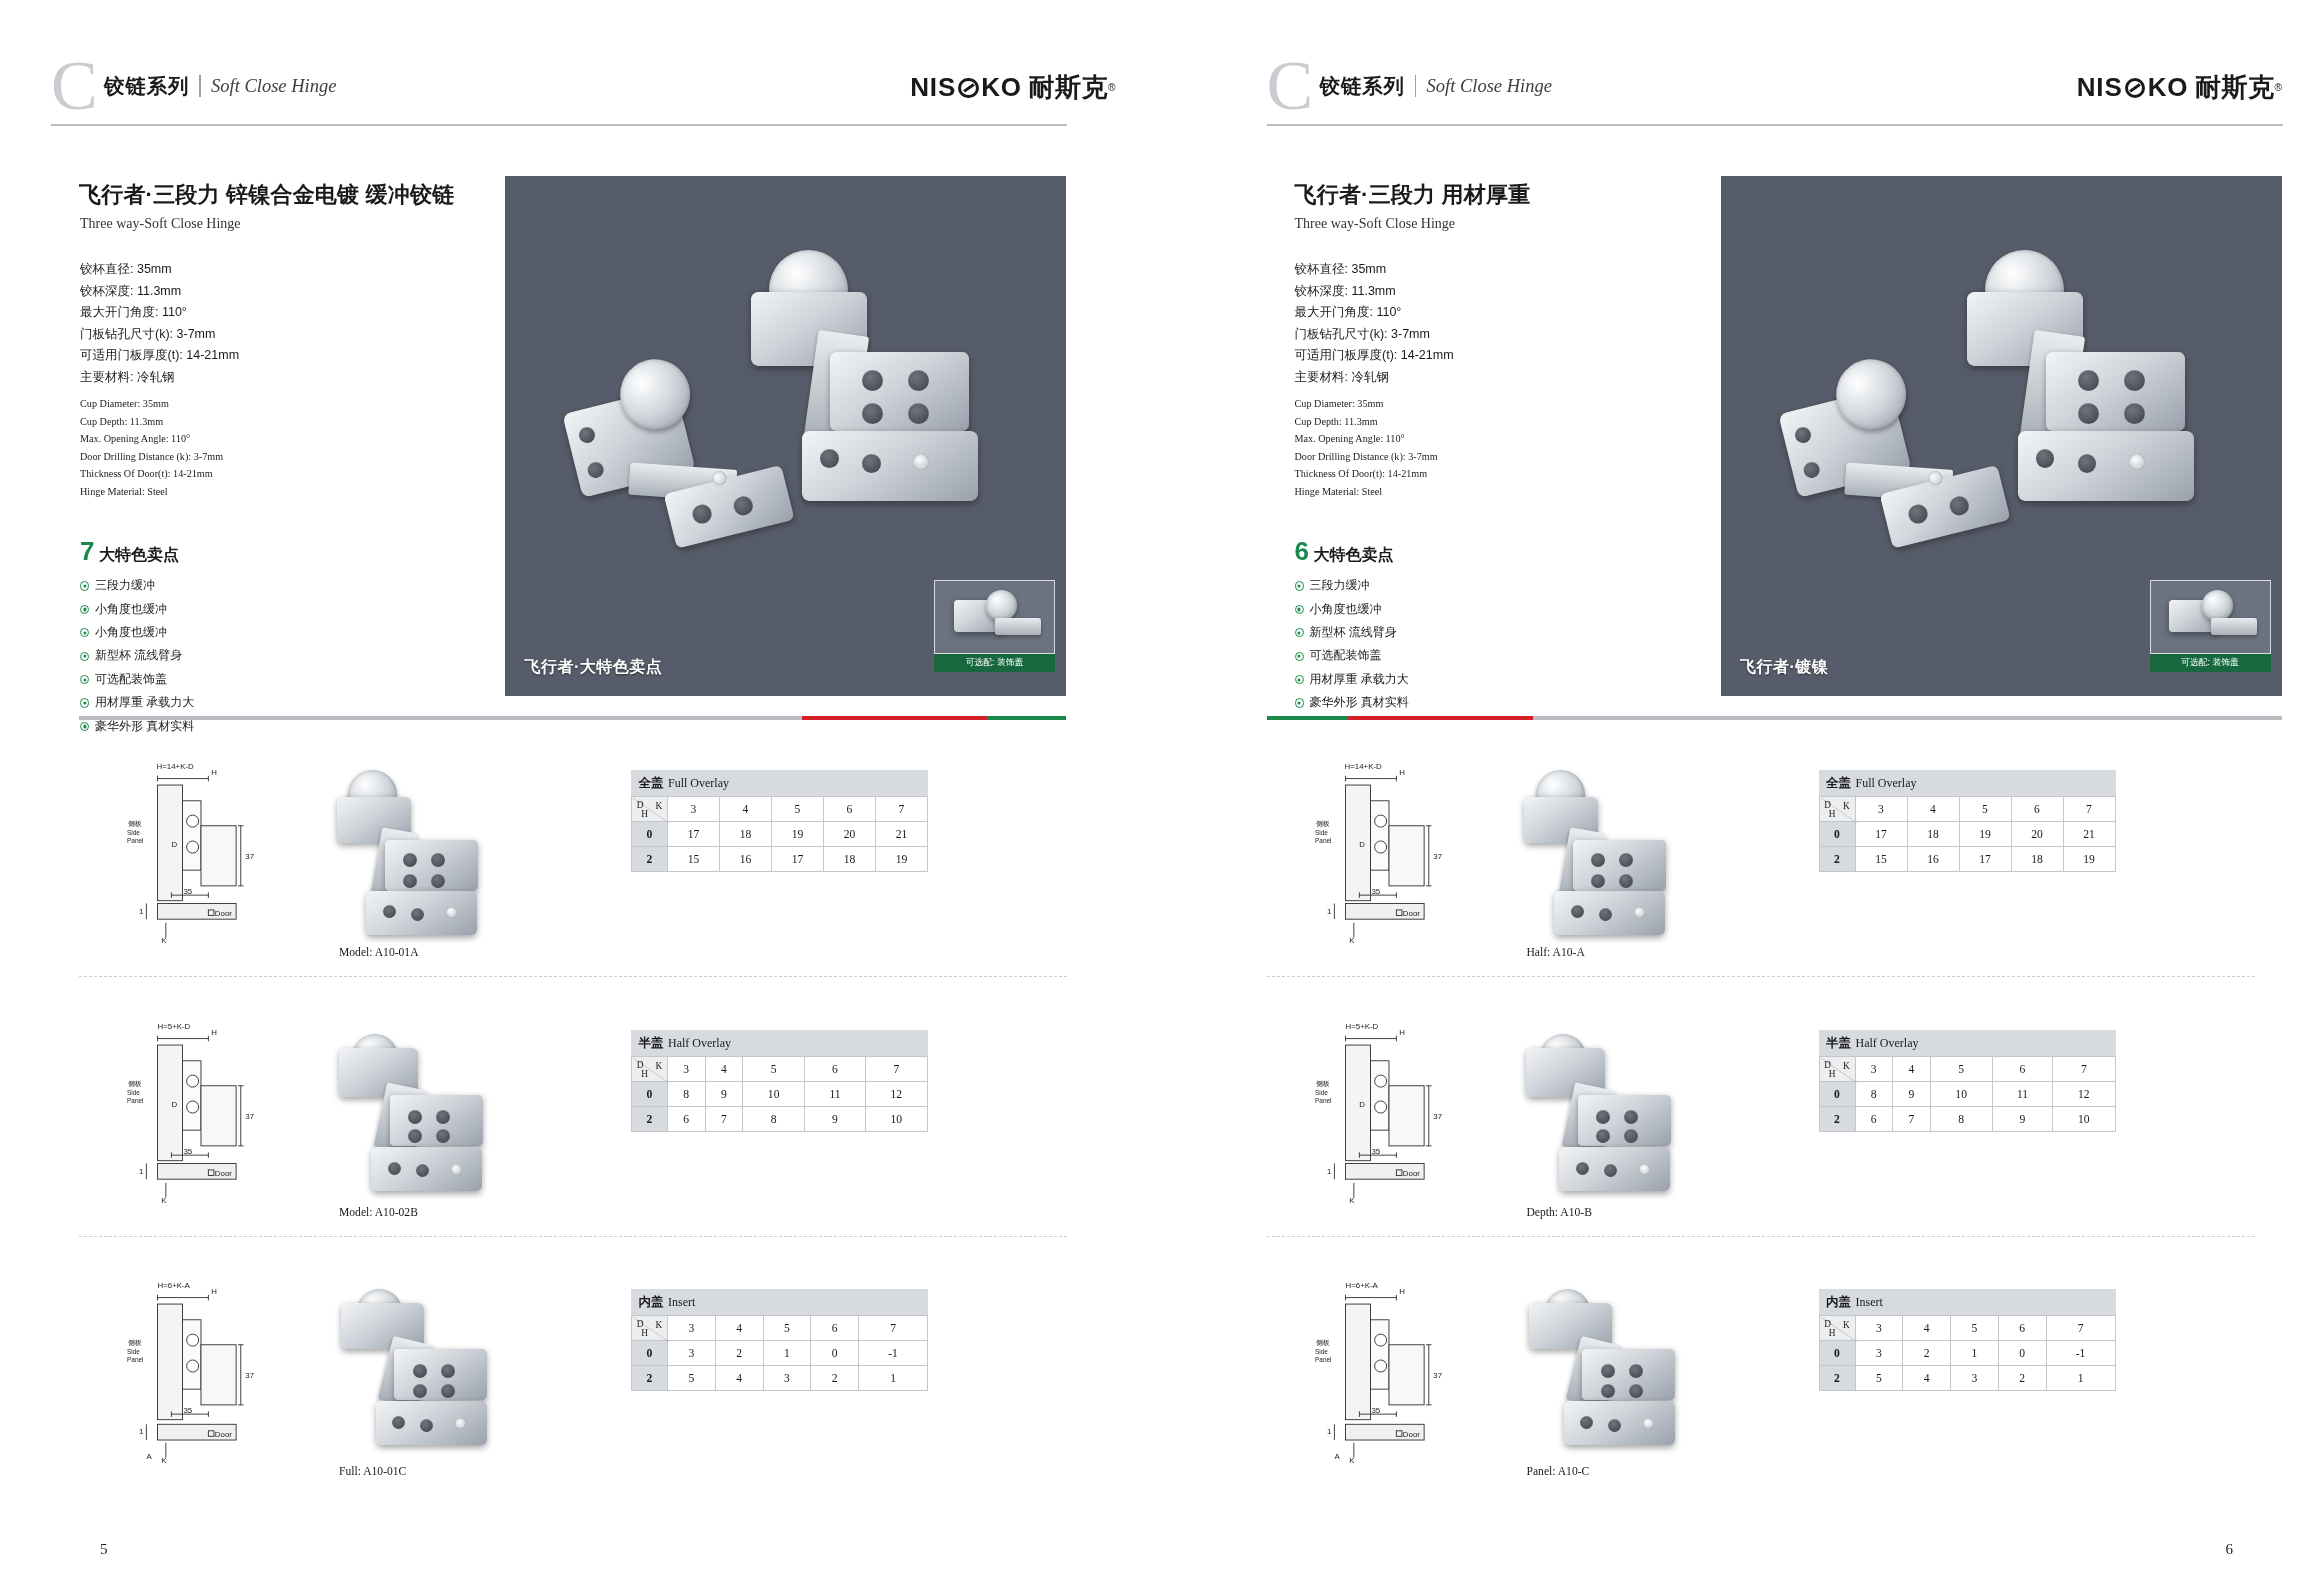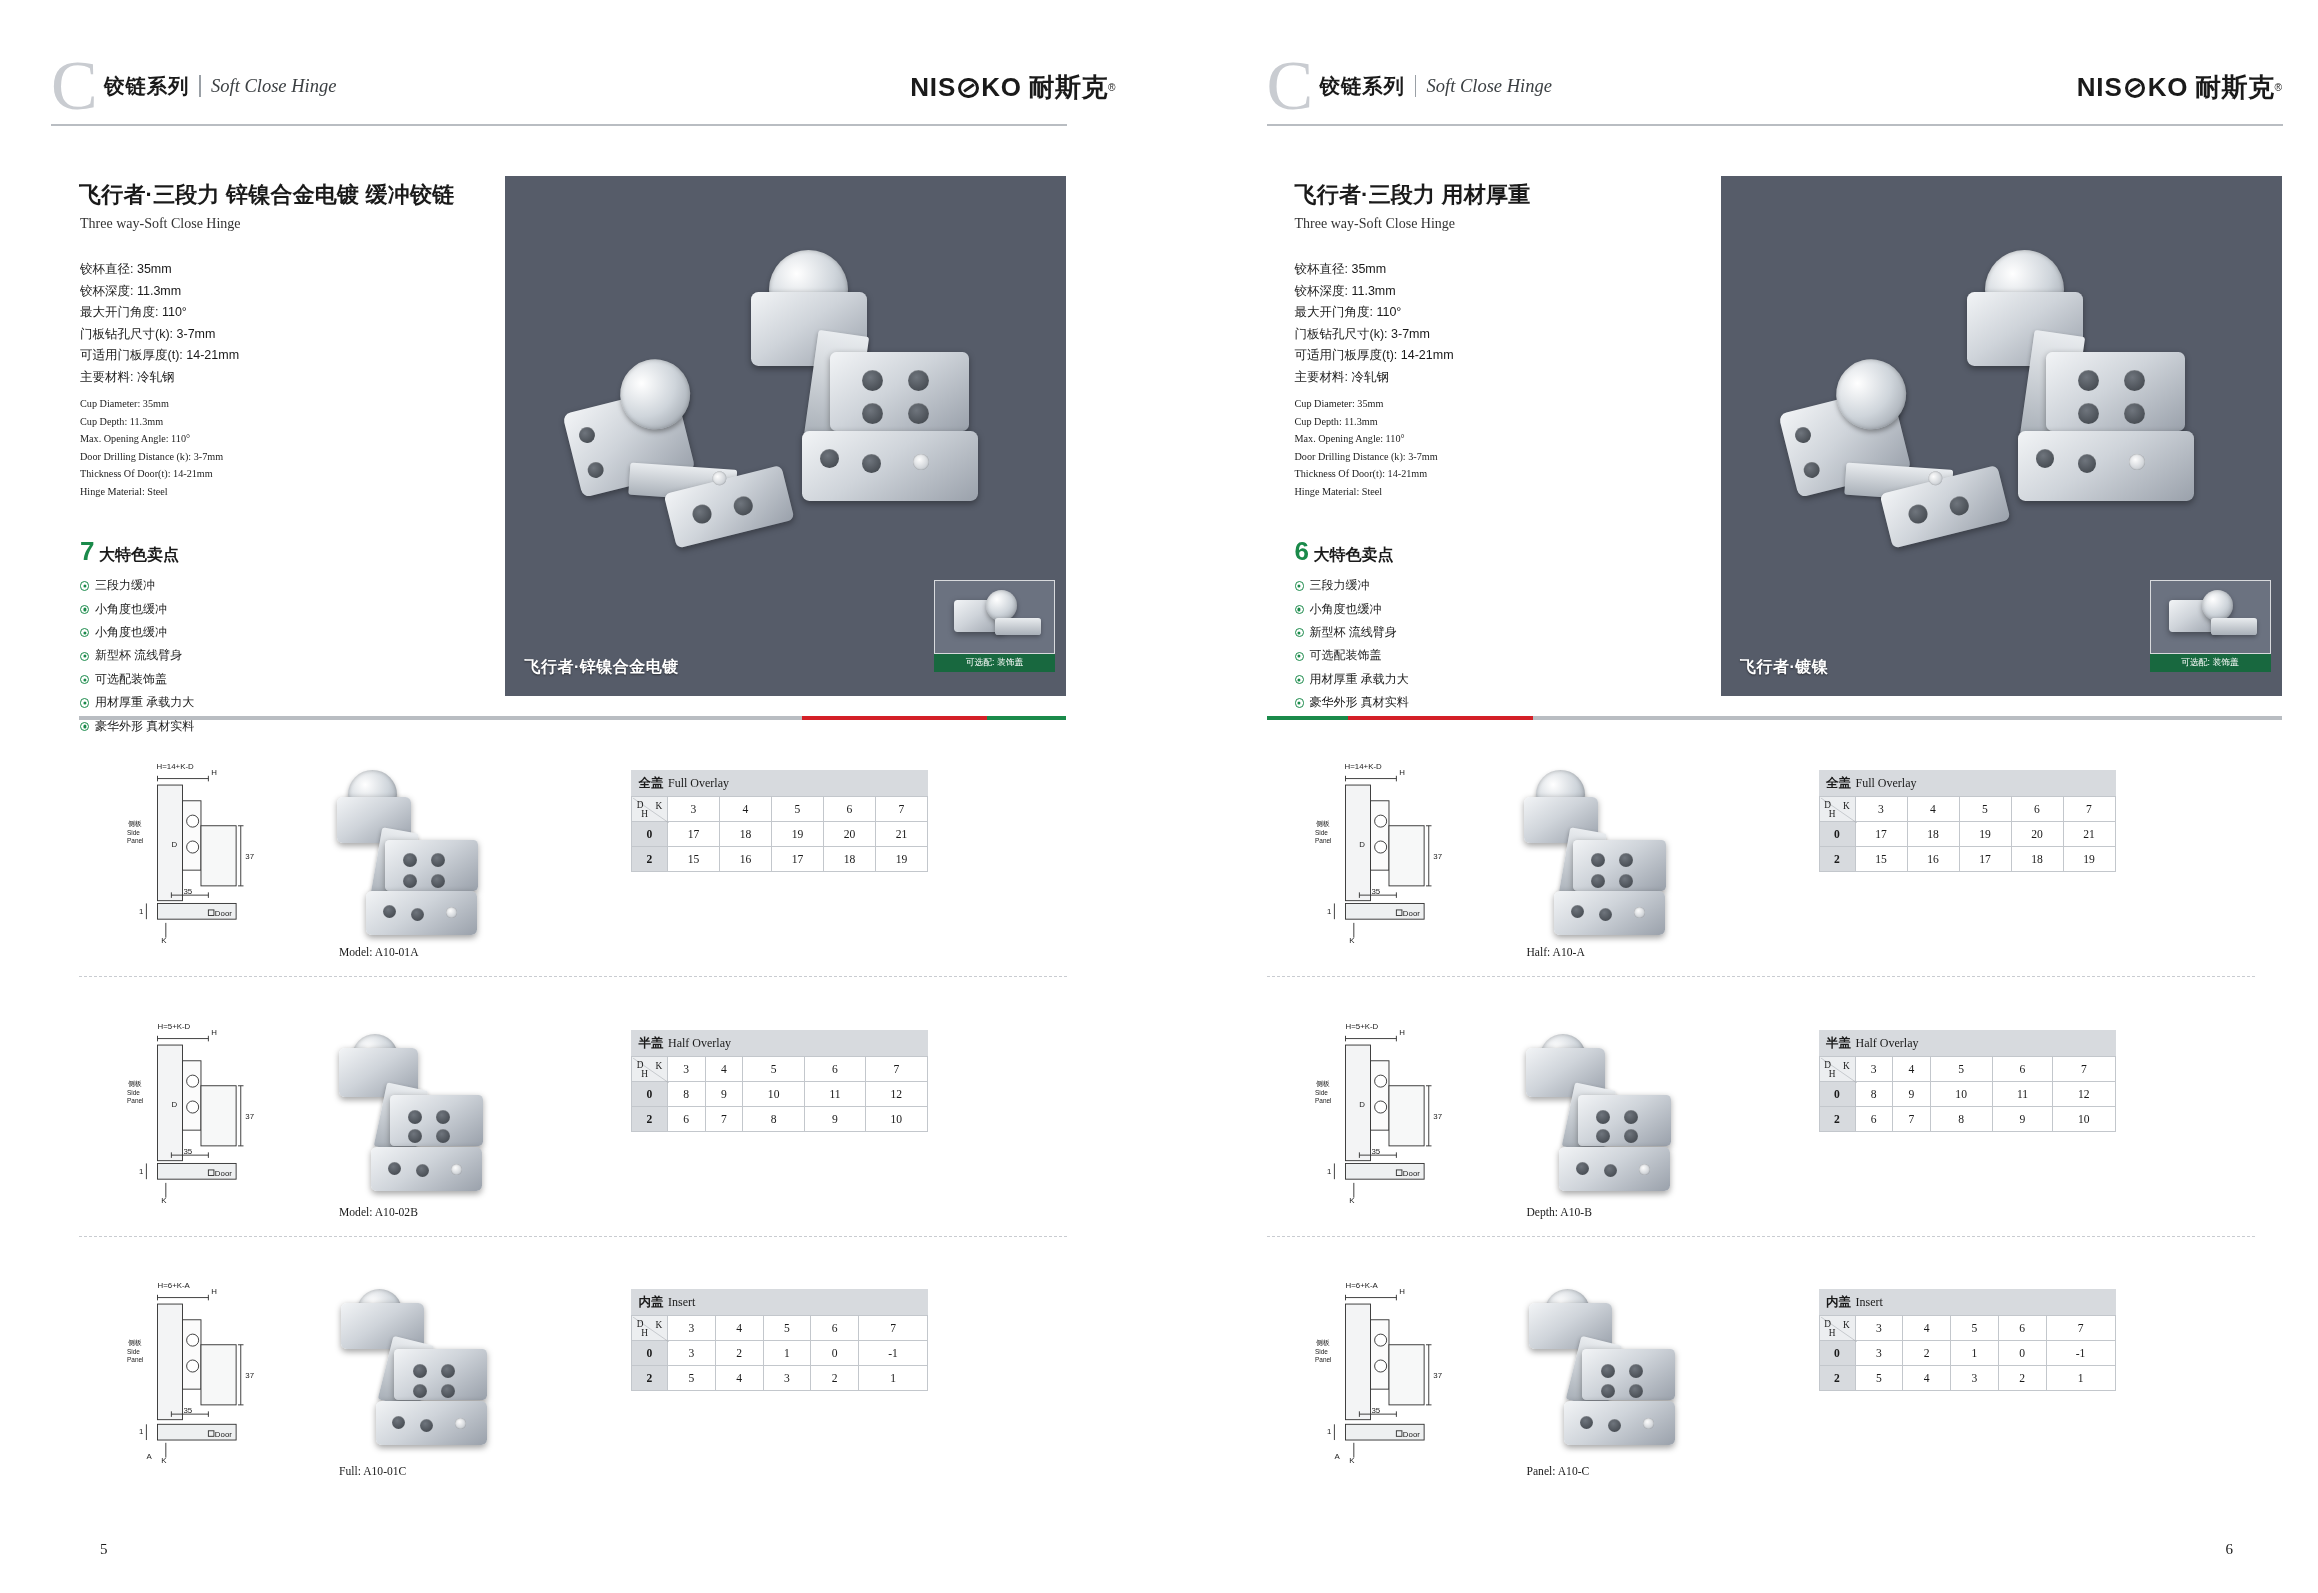--- a/index.html
+++ b/index.html
@@ -270,21 +270,21 @@
           <div class="hhole" style="left:139px; top:218px; width:18.5px; height:18.5px;"></div>
           <div class="hscrew" style="left:190px; top:218px; width:16px; height:16px;"></div>
         </div>
 
         <div class="hero-inset">
           <div class="hplate" style="left:18.5px; top:18.5px; width:51px; height:32px; border-radius:3.7px;"></div>
           <div class="hcup" style="left:51px; top:9.3px; width:31px; height:31px;"></div>
           <div class="harm" style="left:60px; top:37px; width:46px; height:16.7px;"></div>
         </div>
         <div class="hero-inset-cap">可选配: 装饰盖</div>
-        <div class="hero-caption">飞行者·锌镍合金电镀</div>
+        <div class="hero-caption">飞行者·大特色卖点</div>
       </div>
 
       <div class="tri-rule" style="left:79px; top:716px; width:988px;">
         <div style="width:723px; background:#b9bdc2;"></div>
         <div style="width:185px; background:#d42027;"></div>
         <div style="width:79px; background:#1a8a4a;"></div>
       </div>
 
       <div class="variant" style="left:79px; top:756px; width:988px; height:223px;">
 

